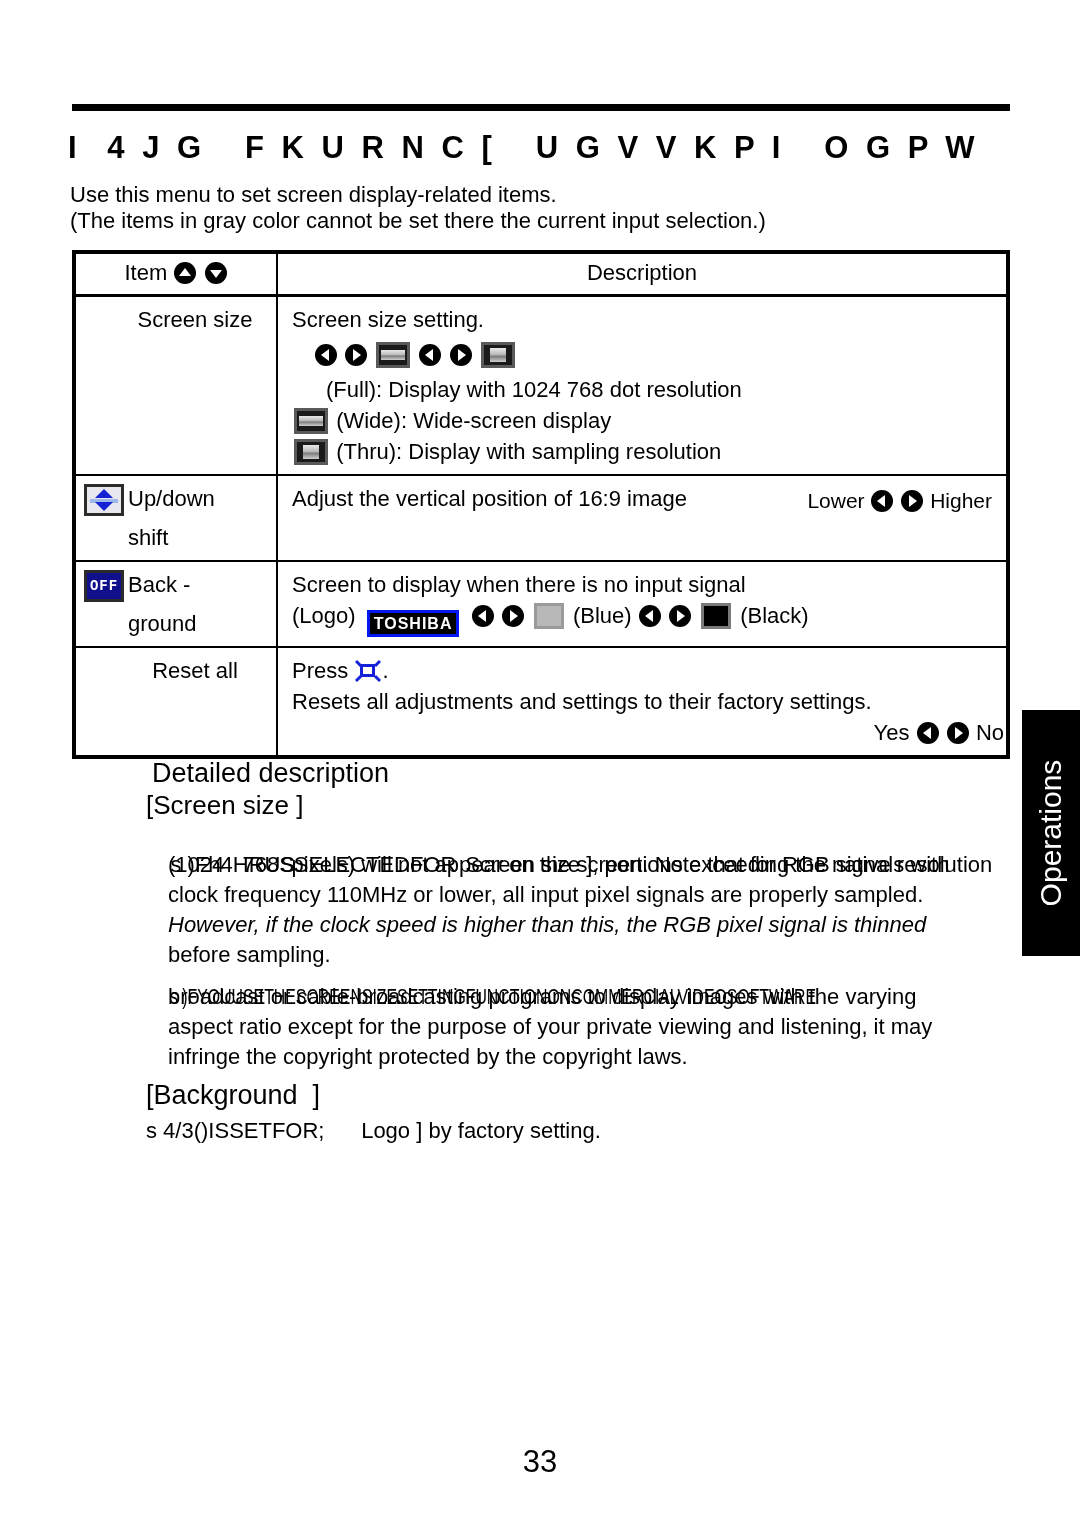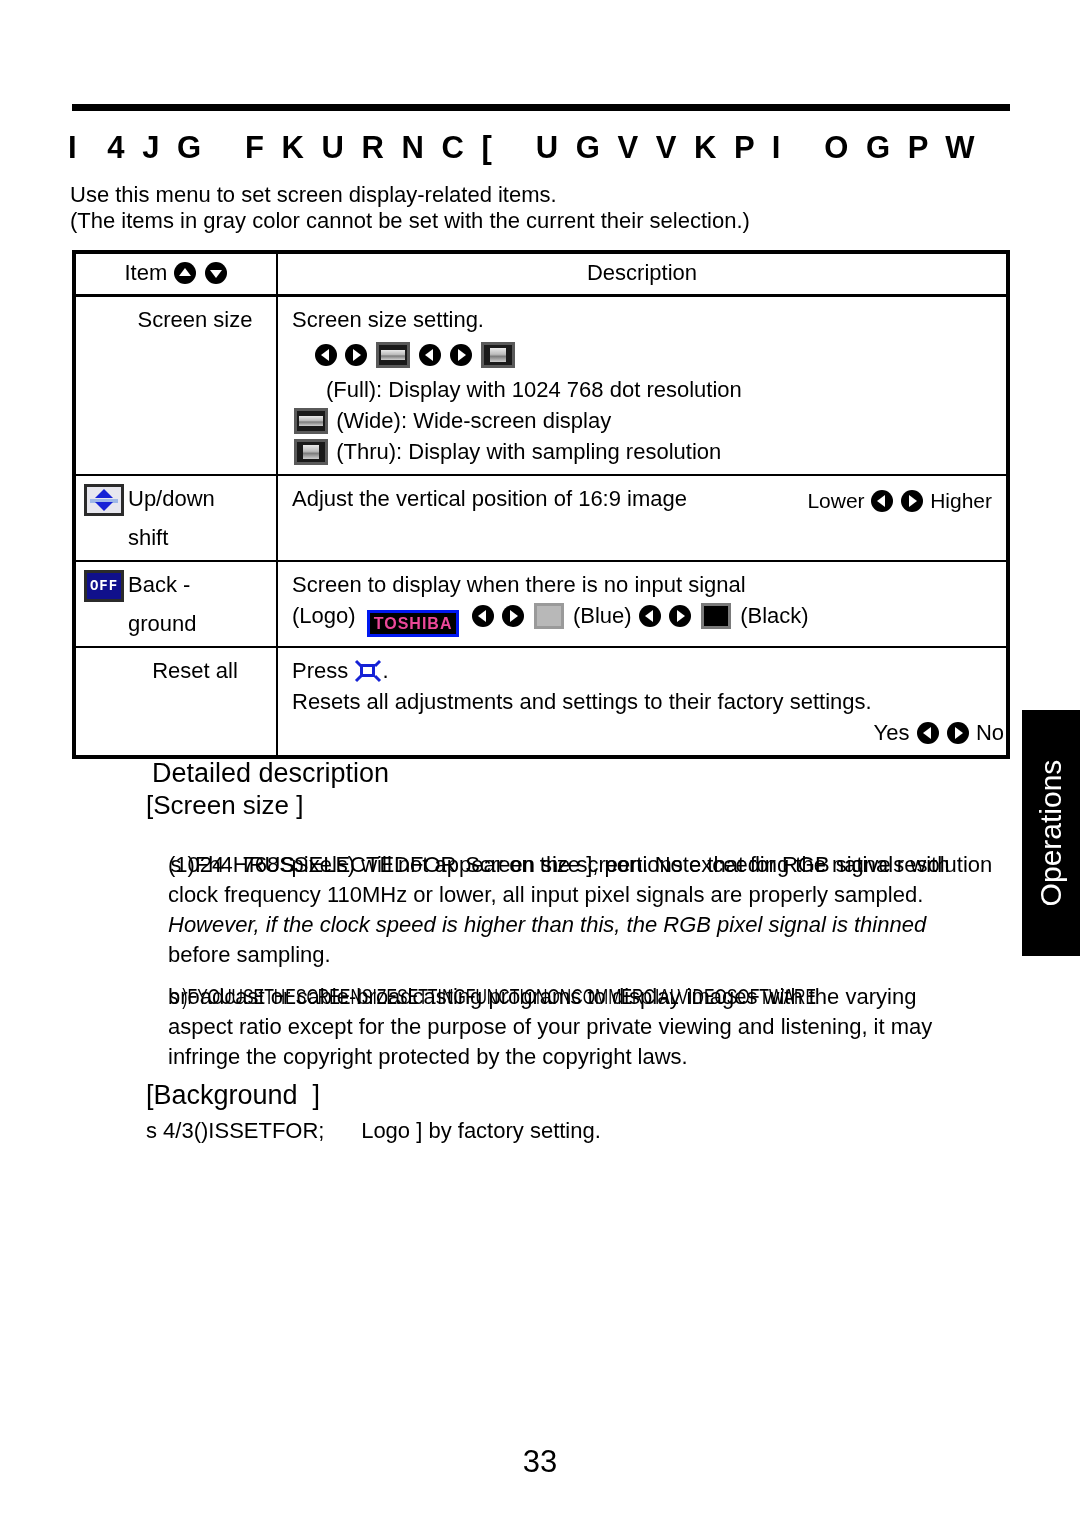--- a/index.html
+++ b/index.html
@@ -78,21 +78,21 @@
   .off-ico{
     position:absolute;left:8px;top:8px;width:40px;height:32px;
     background:#10108c;border:3px solid #2b2b2b;box-sizing:border-box;
     color:#fff;font-size:14px;font-weight:bold;letter-spacing:1px;
     text-align:center;line-height:26px;font-family:"Liberation Mono",monospace;
   }
 
   .toshiba{
     display:inline-block;vertical-align:-6px;margin:0 5px;
     background:#000;border:3px solid #0018f0;padding:1px 4px;
-    color:#ec4899;font-size:16px;font-weight:bold;letter-spacing:1px;
+    color:#ffffff;font-size:16px;font-weight:bold;letter-spacing:1px;
     line-height:19px;font-family:"Liberation Sans",sans-serif;
   }
 
   .reset-ico{display:inline-block;width:24px;height:20px;position:relative;vertical-align:-3px;margin:0 2px;}
   .reset-ico b{position:absolute;left:4px;top:3px;width:15px;height:13px;border:3px solid #1622d6;box-sizing:border-box;}
   .reset-ico s{position:absolute;width:7px;height:3px;background:#1622d6;}
   .reset-ico s.a{left:-1px;top:1px;transform:rotate(45deg);}
   .reset-ico s.b{right:-1px;top:1px;transform:rotate(-45deg);}
   .reset-ico s.c{left:-1px;bottom:1px;transform:rotate(-45deg);}
   .reset-ico s.d{right:-1px;bottom:1px;transform:rotate(45deg);}
@@ -125,21 +125,21 @@
 </style>
 </head>
 <body>
 
 <div class="page">
 
   <div class="top-rule"></div>
 
   <div class="heading">I  4 J G   F K U R N C [   U G V V K P I   O G P W</div>
   <div class="intro1">Use this menu to set screen display-related items.</div>
-  <div class="intro2">(The items in gray color cannot be set with the current their selection.)</div>
+  <div class="intro2">(The items in gray color cannot be set there the current input selection.)</div>
 
   <table class="tbl">
     <tbody>
         <tr class="hdr">
       <td class="c-item">
         <div class="lbl">
           <span>Item</span>
           <span class="arrowc up"></span>
           <span class="arrowc down"></span>
         </div>

